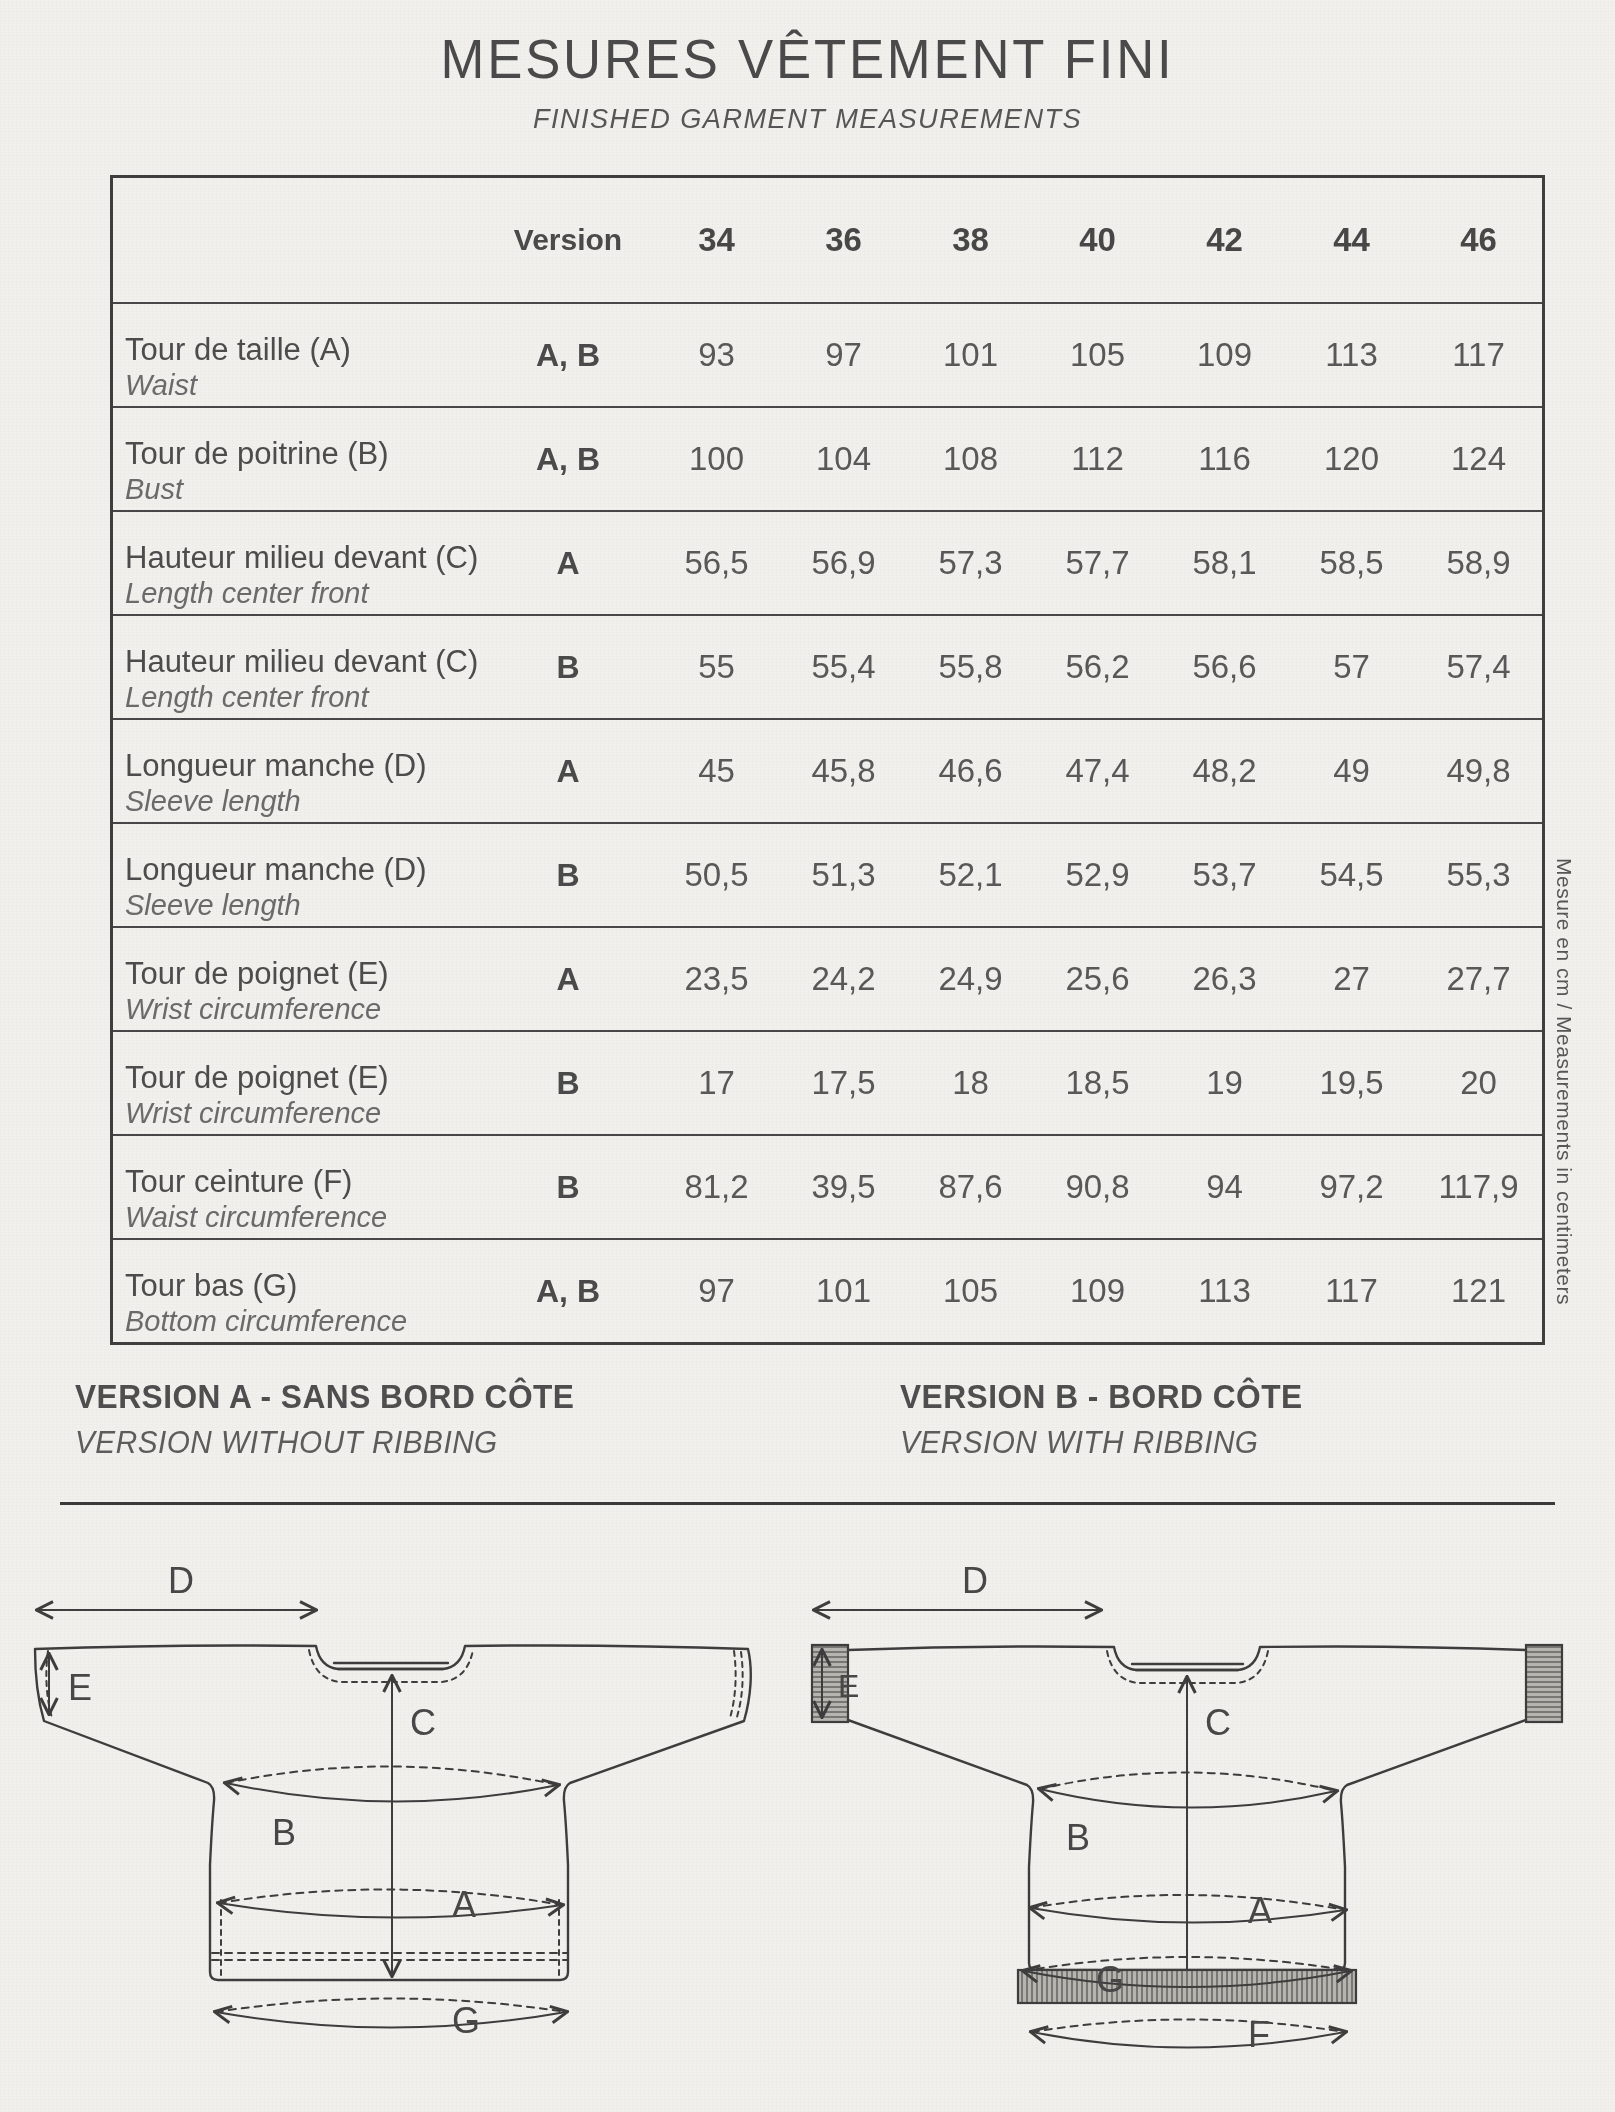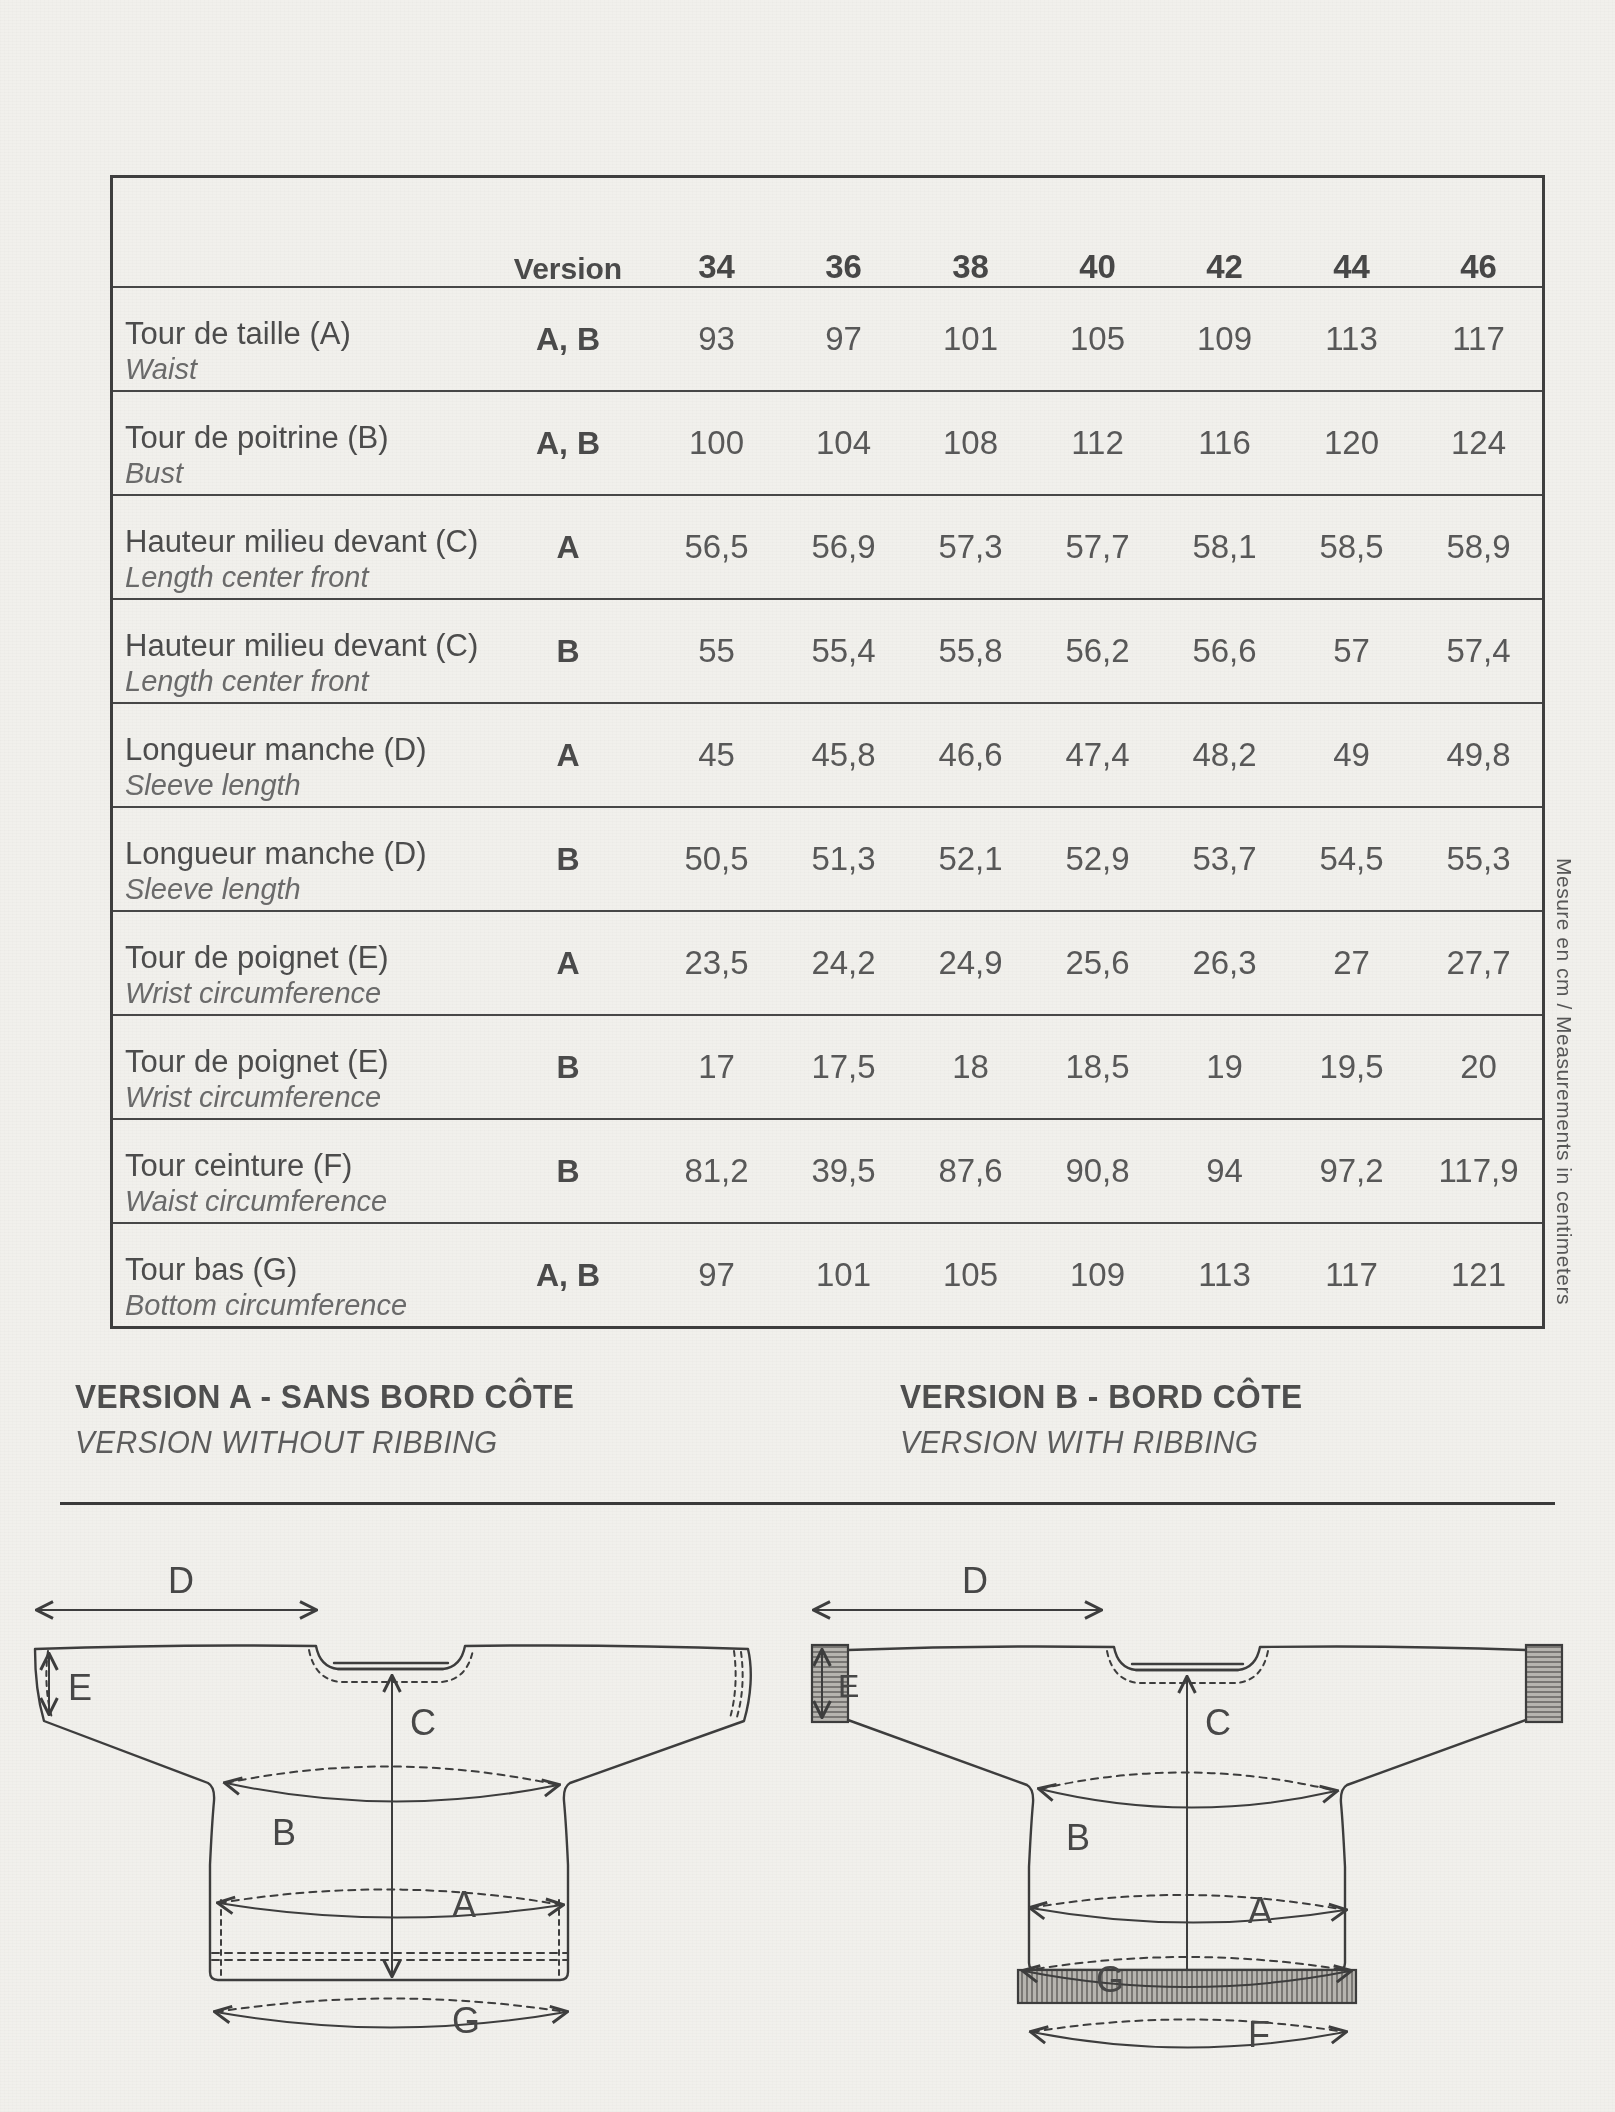--- a/index.html
+++ b/index.html
@@ -21,21 +21,21 @@
   .hdr .subtitle{
     margin-top:12px;font-size:28px;font-style:italic;letter-spacing:1.5px;color:#565656;
     transform:scaleX(.97);transform-origin:center;
   }
   
   .mtable{
     position:absolute;left:110px;top:175px;width:1435px;
     border:3px solid #3e3e3e;box-sizing:border-box;background:transparent;
   }
   .trow{display:flex;height:102px;border-top:2px solid #474747;align-items:center;}
-  .trow.hrow{height:108px;border-top:none;align-items:flex-end;}
+  .trow.hrow{height:124px;border-top:none;}
   .c-label{width:370px;box-sizing:border-box;padding-left:12px;overflow:visible;margin-top:24px;}
   .lbl-fr{font-size:31px;color:#4c4c4c;white-space:nowrap;line-height:1.18;}
   .lbl-en{font-size:29px;color:#6a6a6a;font-style:italic;white-space:nowrap;line-height:1.18;}
   .c-ver{width:170px;text-align:center;font-size:32px;font-weight:700;color:#4a4a4a;white-space:nowrap;}
   .c-val{flex:1;text-align:center;font-size:33px;color:#585858;}
   .hrow .c-ver{font-size:30px;}
   .hrow .c-val{font-weight:700;color:#474747;font-size:33px;}
   
   .side-note{
     position:absolute;left:1552px;top:858px;height:450px;
@@ -57,20 +57,24 @@
   svg .ln{stroke:#3d3d3d;stroke-width:2.4;fill:none;stroke-linejoin:round;stroke-linecap:round;}
   svg .thin{stroke-width:2;}
   svg .dash{stroke-dasharray:7 6;}
   svg .dash2{stroke-dasharray:5 5;}
 </style>
 </head>
 <body>
 
 <div class="page">
 
+  <div class="hdr">
+    <div class="title">MESURES VÊTEMENT FINI</div>
+    <div class="subtitle">FINISHED GARMENT MEASUREMENTS</div>
+  </div>
 
   <div class="mtable">
     <div class="trow hrow">
       <div class="c-label"></div>
       <div class="c-ver">Version</div>
       <div class="c-val">34</div>
       <div class="c-val">36</div>
       <div class="c-val">38</div>
       <div class="c-val">40</div>
       <div class="c-val">42</div>

